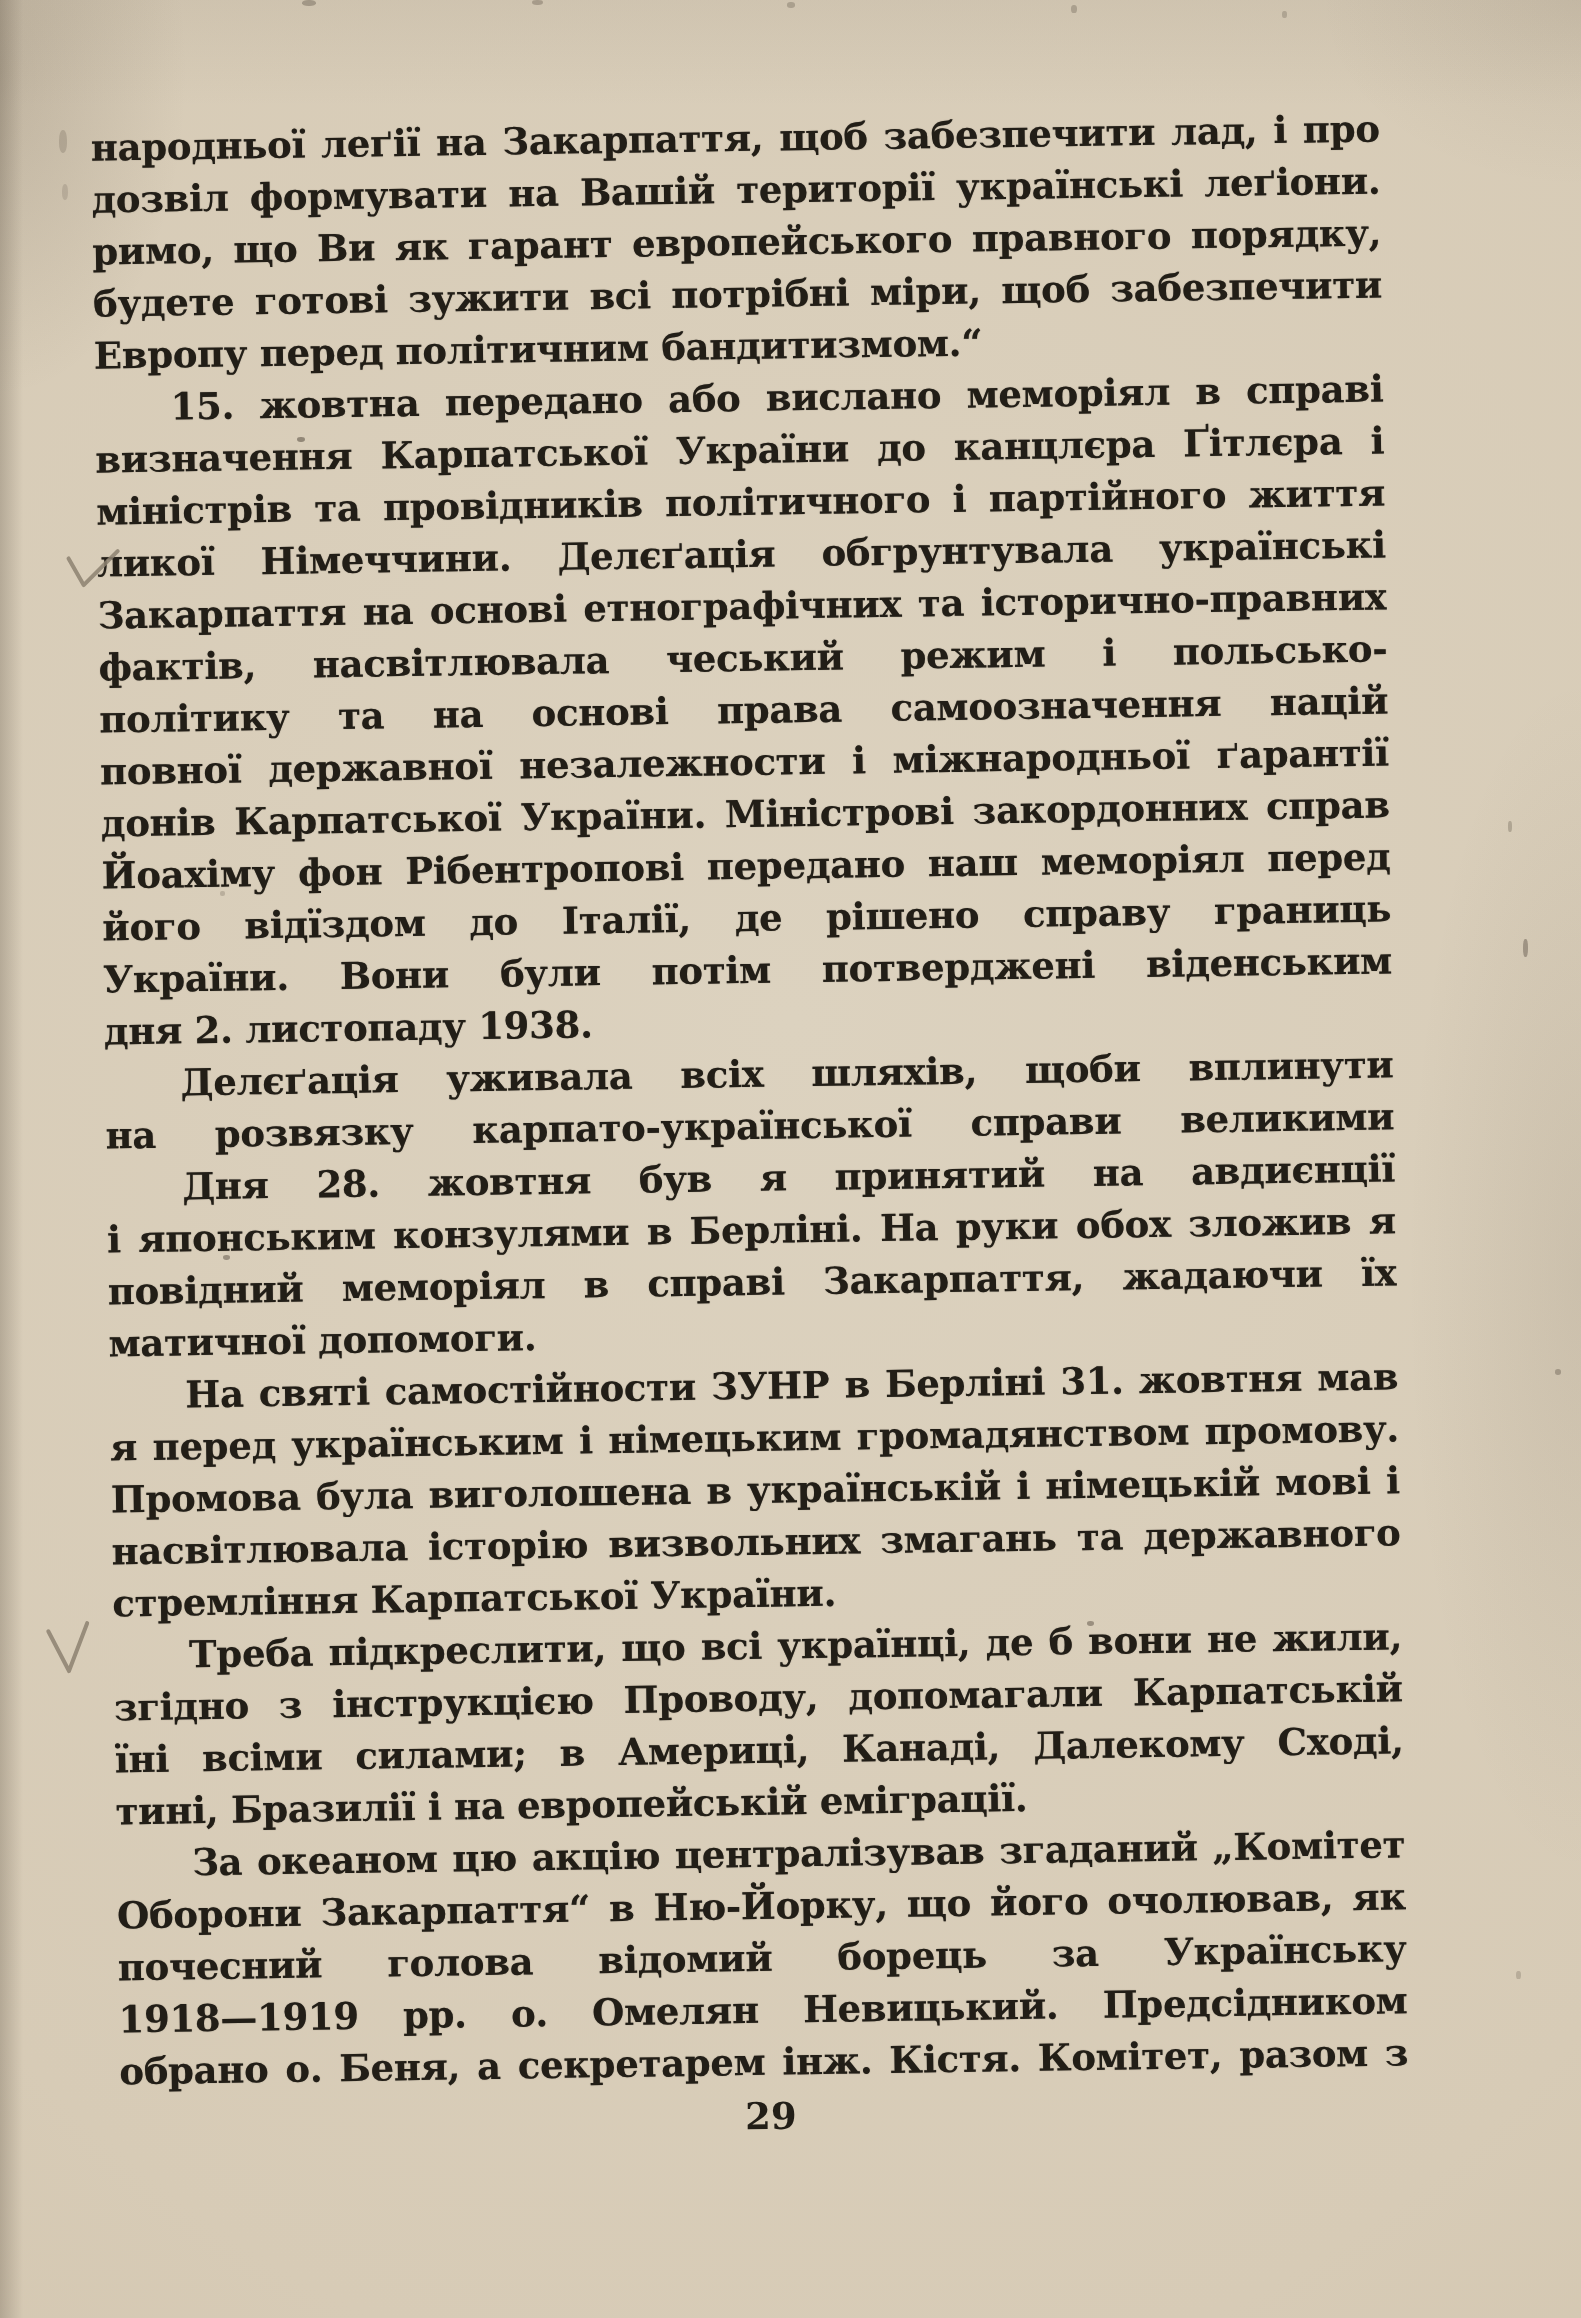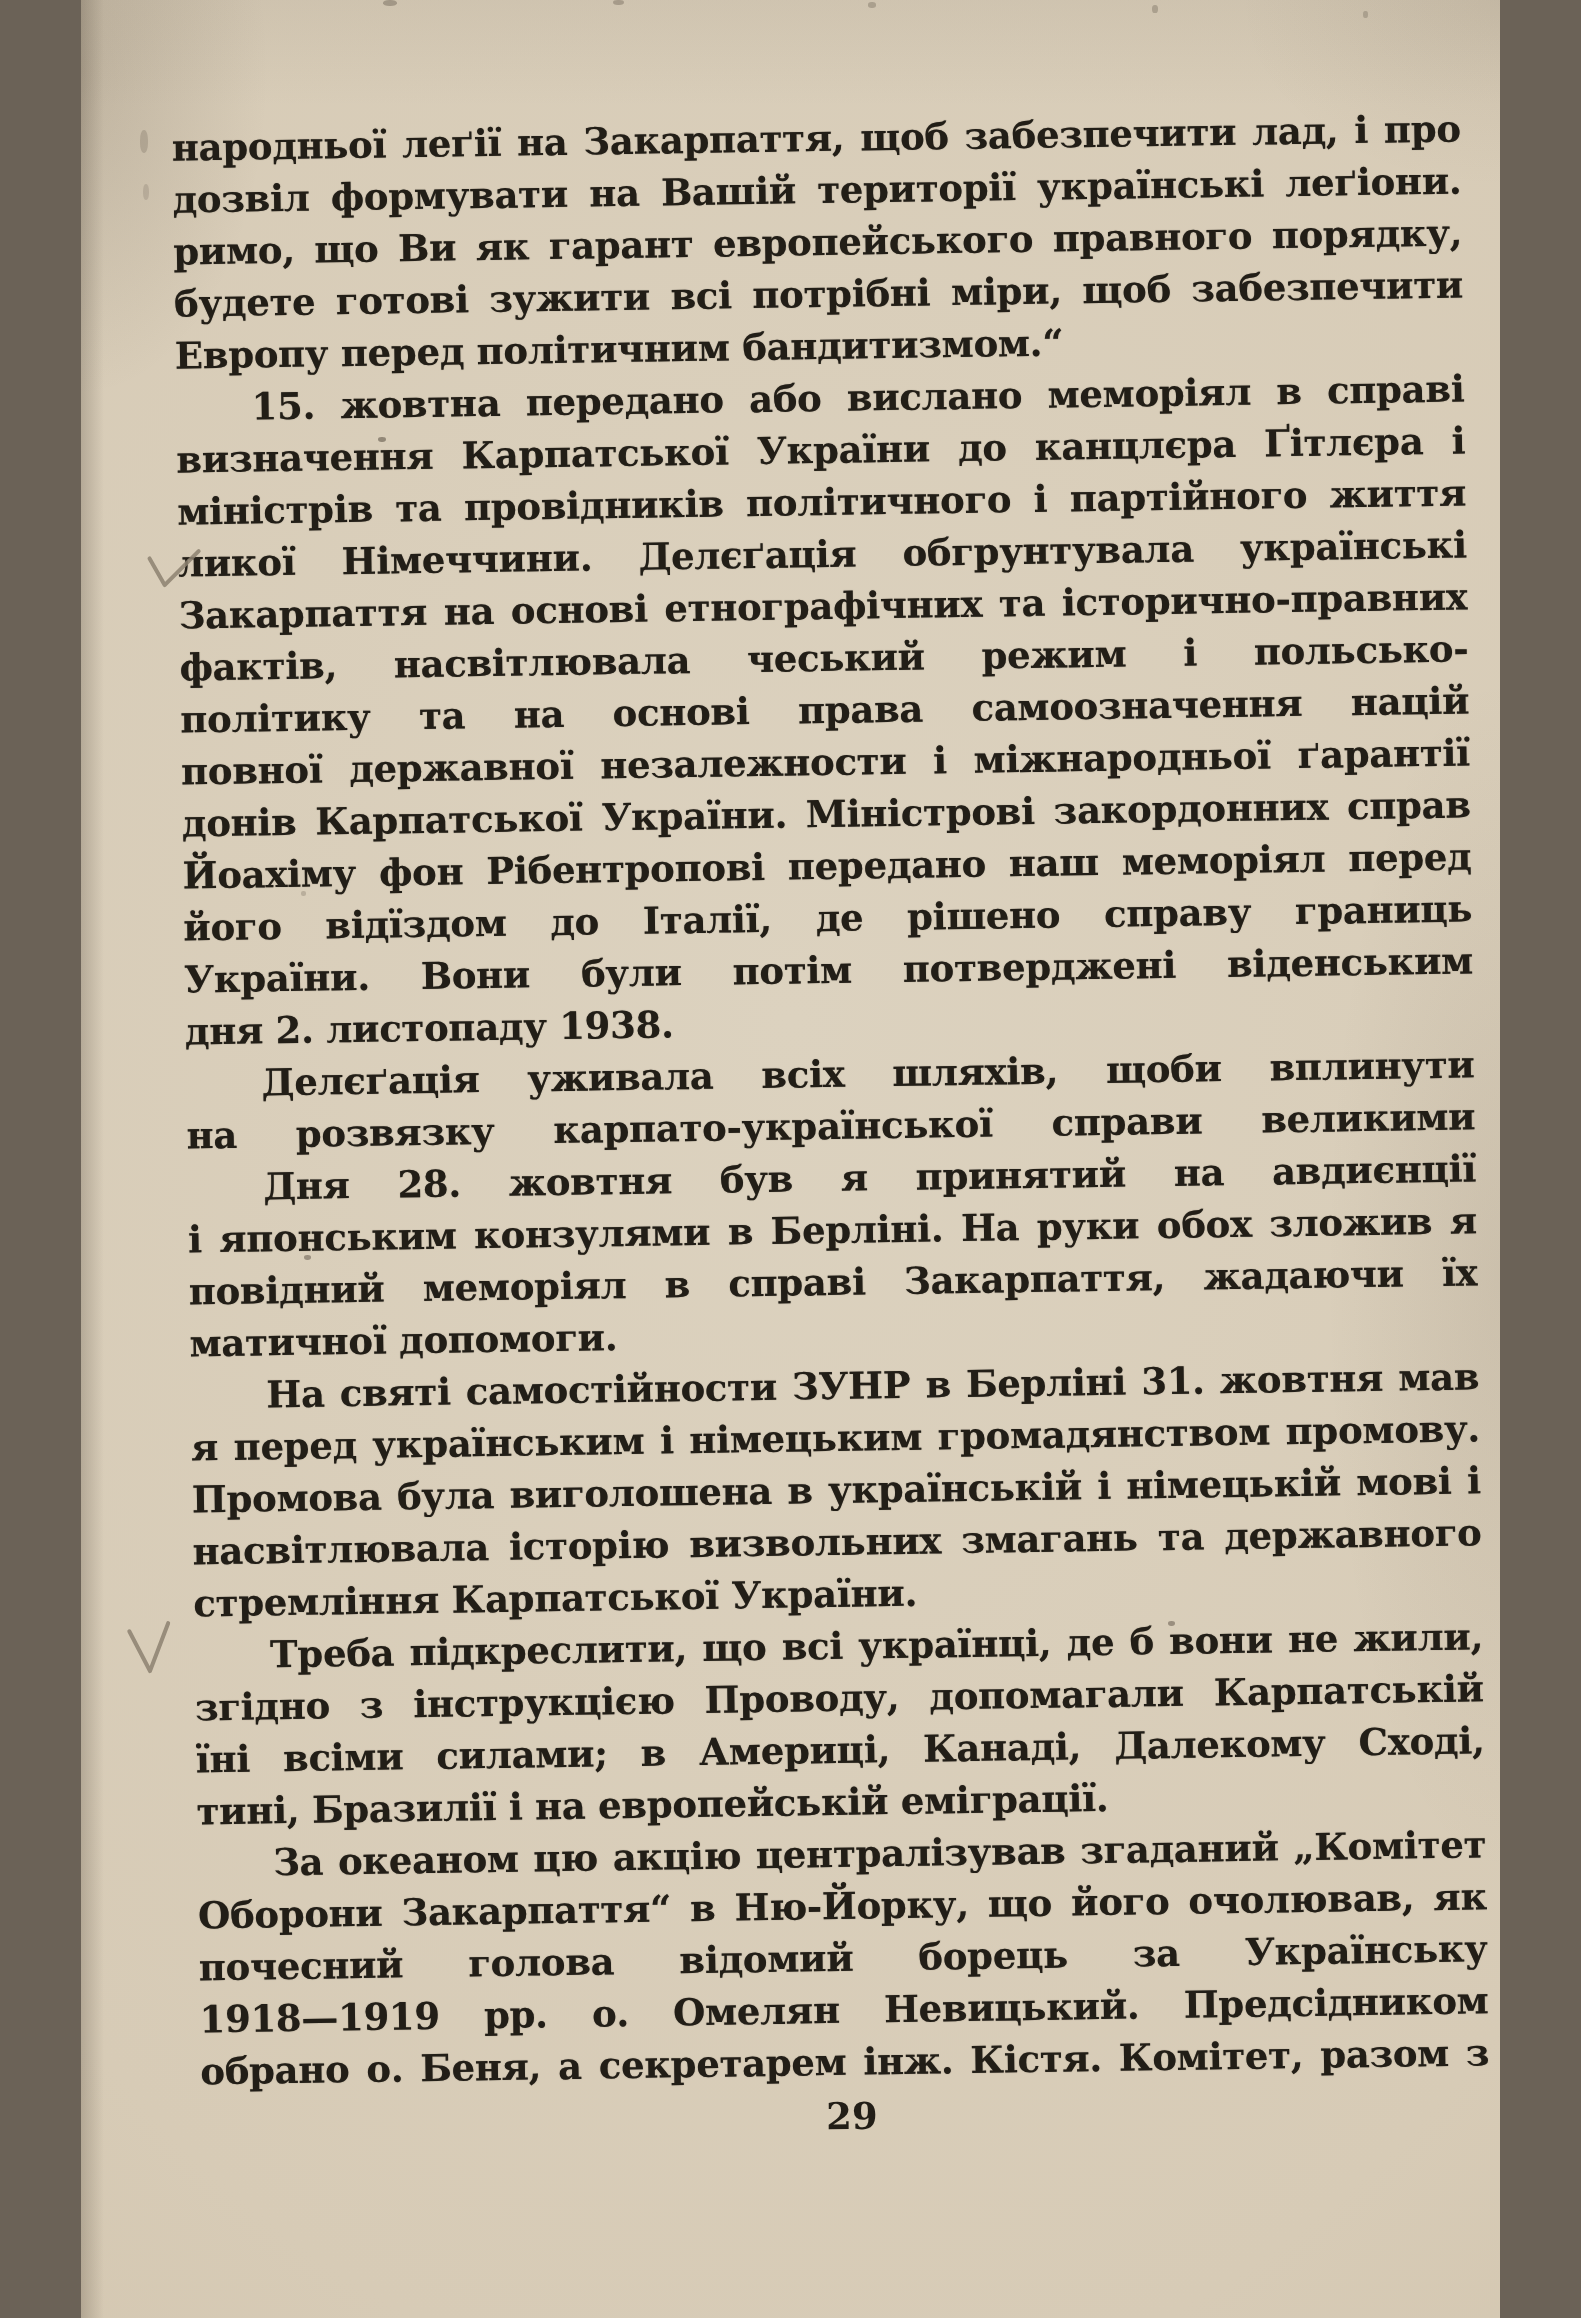--- a/index.html
+++ b/index.html
@@ -1,18 +1,18 @@
 <!DOCTYPE html>
 <html style="font-size:14.3px"><head>
 <meta charset="utf-8">
 <style>
   html,body{margin:0;padding:0;background:#6b6257;}
   .page{
     position:relative;
-    width:1419px;height:2319px;
+    width:1581px;height:2319px;
     margin:0 auto;
     overflow:hidden;
     background:
       radial-gradient(268px 464px at 0px 71px,  rgba(70,58,44,.16), transparent 70%),
       radial-gradient(375px 268px at 100% 0px,  rgba(70,58,44,.08), transparent 70%),
       radial-gradient(232px 803px at 100% 55%,  rgba(70,58,44,.09), transparent 75%),
       linear-gradient(to bottom, rgba(60,50,38,.06), transparent 107px),
       radial-gradient(ellipse 145% 120% at 50% 44%, #dcd2bf 0%, #d7cbb6 50%, #cfc1a9 82%, #c4b498 100%);
     font-family:"DejaVu Serif","Liberation Serif",serif;
   }

